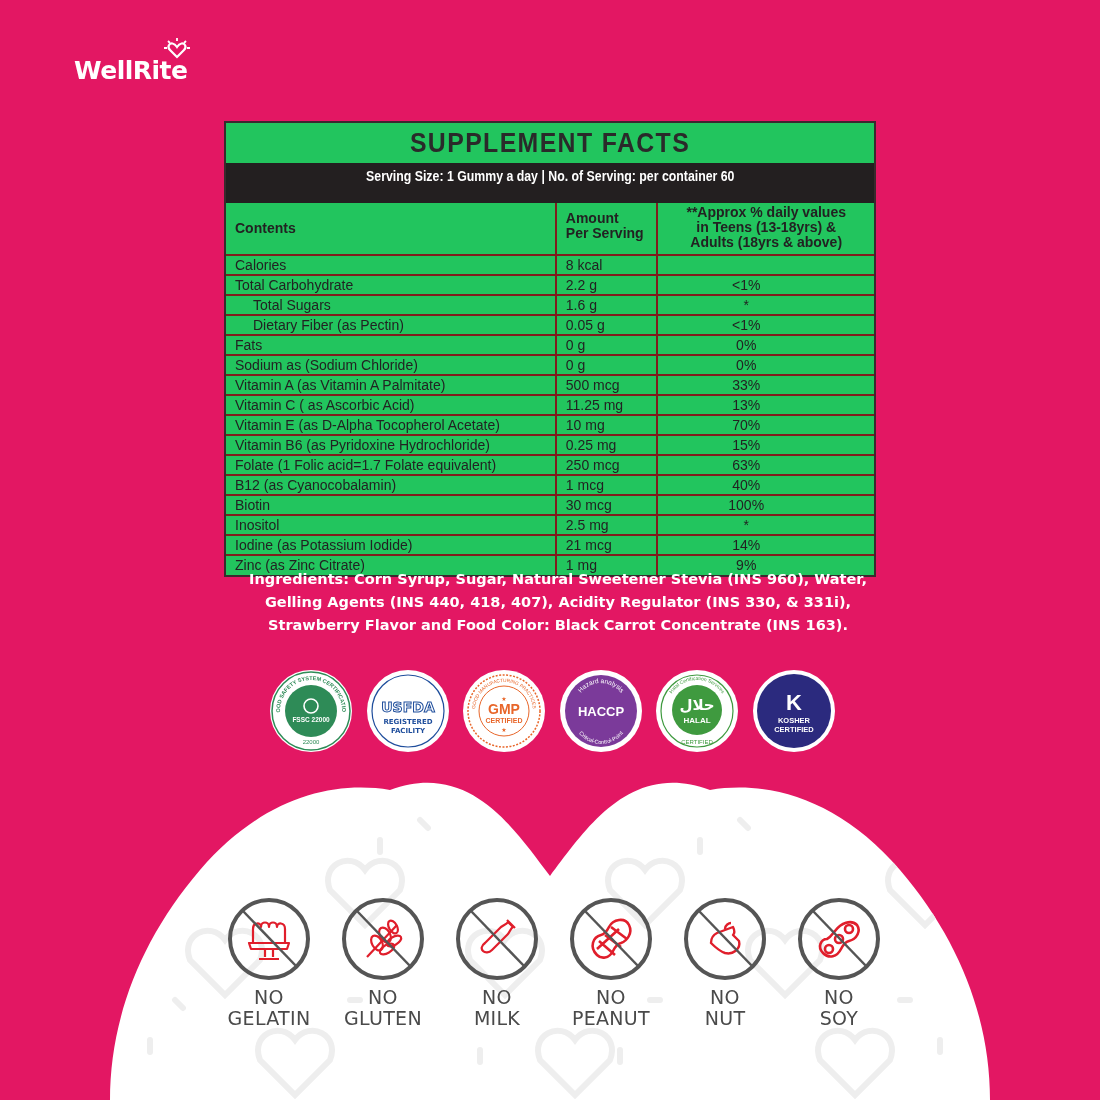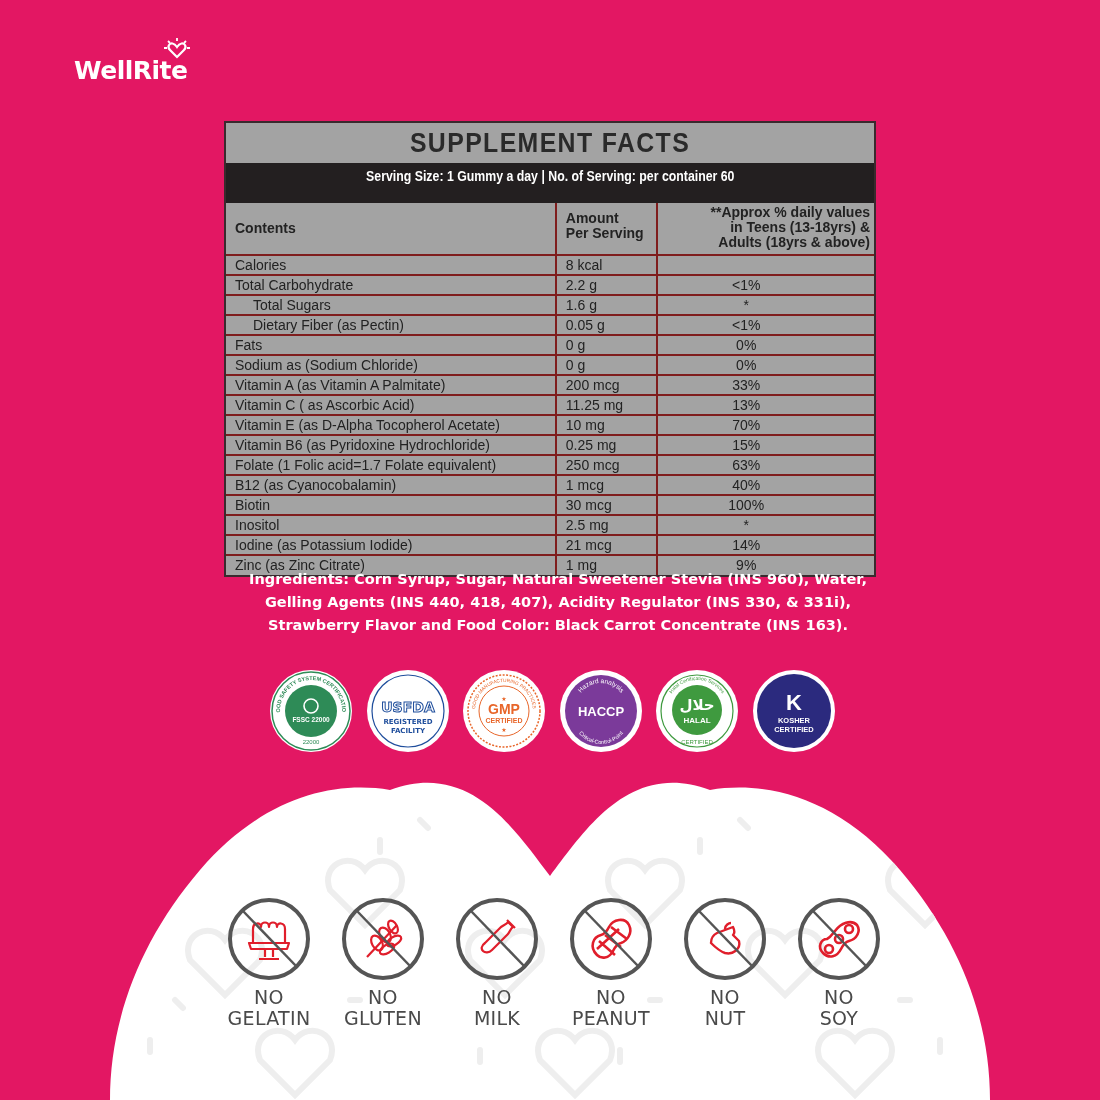--- a/index.html
+++ b/index.html
@@ -3,29 +3,29 @@
 <meta charset="utf-8">
 <style>
   * { box-sizing: border-box; margin: 0; padding: 0; }
   html, body { width: 1100px; height: 1100px; overflow: hidden; }
   body { background: #e31763; position: relative; font-family: "Liberation Sans", sans-serif; }
 
   .logo { position: absolute; left: 74px; top: 38px; width: 140px; height: 50px; }
   .logo-text { position: absolute; left: 0; top: 18px; color: #fff; font-family: "DejaVu Sans", sans-serif; font-weight: bold; font-size: 25px; letter-spacing: -0.5px; }
   .logo-heart { position: absolute; left: 88px; top: 0; width: 30px; height: 22px; }
 
-  .facts { position: absolute; left: 224px; top: 121px; width: 652px; background: #a3a3a3; border: 2px solid #3a2a2e; }
+  .facts { position: absolute; left: 224px; top: 121px; width: 652px; background: #22c55e; border: 2px solid #3a2a2e; }
   .facts-title { height: 40px; text-align: center; font-family: "Liberation Sans", sans-serif; font-weight: bold; font-size: 27px; letter-spacing: 1.5px; color: #2a2a2a; line-height: 40px; transform: scaleX(0.92); }
   .facts-serving { height: 40px; background: #231f20; color: #fff; text-align: center; font-size: 14px; font-weight: bold; line-height: 26px; transform-origin: center; }
   .facts-serving span { display: inline-block; transform: scaleX(0.88); }
   table { width: 100%; border-collapse: collapse; font-size: 14px; color: #222; }
   td, th { border: 2px solid #7f1d1d; padding: 0 0 0 9px; height: 19.6px; line-height: 18px; }
   th { font-weight: bold; vertical-align: top; text-align: left; height: 52px; }
   th.amt { padding-top: 8px; line-height: 15px; }
-  th.dv { text-align: right; padding: 2px 4px 0 4px; line-height: 15px; }
+  th.dv { text-align: center; padding: 2px 4px 0 4px; line-height: 15px; }
   th.contents { padding-top: 16px; }
   td.dvc { text-align: center; padding-left: 0; padding-right: 40px; }
   td.indent { padding-left: 27px; }
   col.c1 { width: 332px; } col.c2 { width: 102px; } col.c3 { width: 218px; }
   tr:first-child th { border-top: none; }
   td:first-child, th:first-child { border-left: none; }
   td:last-child, th:last-child { border-right: none; }
   tr:last-child td { border-bottom: none; }
 
   .ingredients { position: absolute; left: 208px; top: 568px; width: 700px; text-align: center; color: #fff; font-family: "DejaVu Sans", sans-serif; font-size: 14.5px; line-height: 23px; font-weight: 600; }
@@ -120,21 +120,21 @@
           <td>0 g</td>
           <td class="dvc">0%</td>
         </tr>
     <tr>
           <td>Sodium as (Sodium Chloride)</td>
           <td>0 g</td>
           <td class="dvc">0%</td>
         </tr>
     <tr>
           <td>Vitamin A (as Vitamin A Palmitate)</td>
-          <td>200 mcg</td>
+          <td>500 mcg</td>
           <td class="dvc">33%</td>
         </tr>
     <tr>
           <td>Vitamin C ( as Ascorbic Acid)</td>
           <td>11.25 mg</td>
           <td class="dvc">13%</td>
         </tr>
     <tr>
           <td>Vitamin E (as D-Alpha Tocopherol Acetate)</td>
           <td>10 mg</td>

